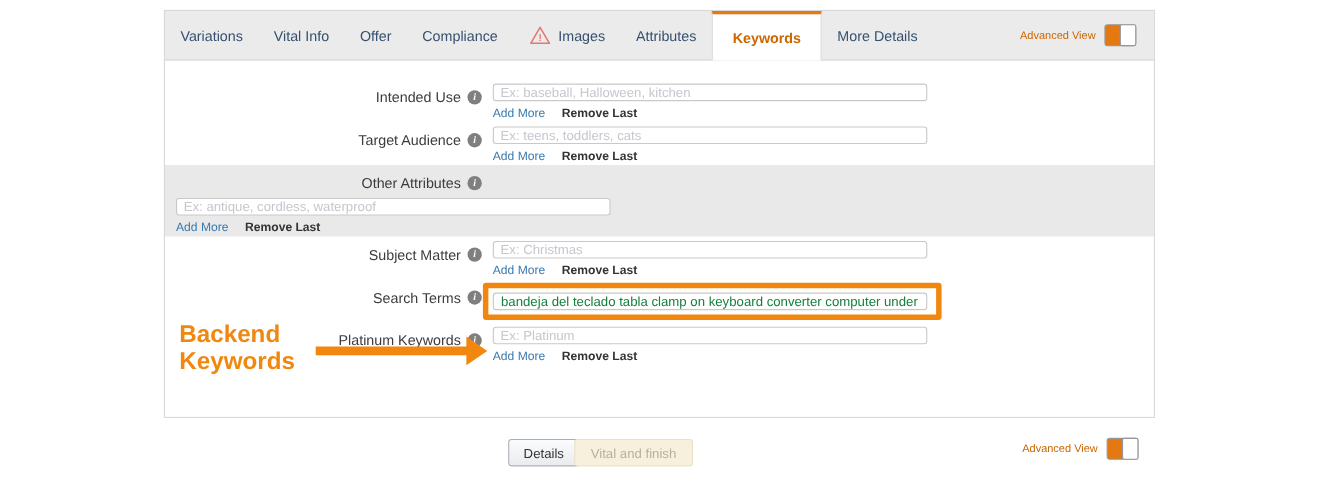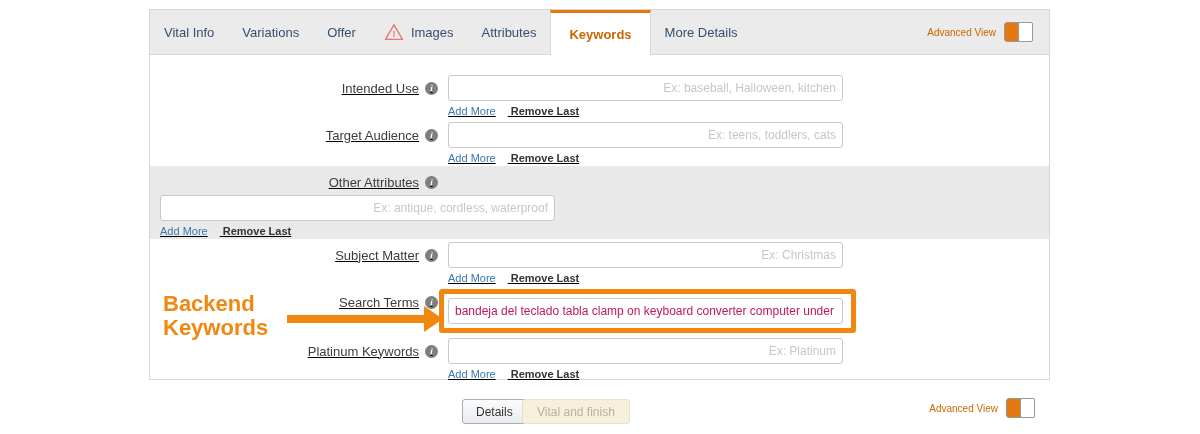--- a/index.html
+++ b/index.html
@@ -23,32 +23,32 @@
   .warn-icon { width:20px; height:18px; margin-right:7px; display:inline-block; }
   .adv-top { display:flex; align-items:center; margin-left:auto; padding-right:16px; gap:8px; }
   .adv-label { color:#cc6600; font-size:10px; }
   .toggle { position:relative; display:inline-block; width:29px; height:20px;
             background:#e47911; border:1px solid #96999c; border-radius:3px; cursor:pointer; }
   .toggle-knob { position:absolute; right:-1px; top:-1px; width:15px; height:20px;
                  background:#fff; border:1px solid #96999c; border-radius:2px; }
 
   
   .form-area { padding-top:17px; }
-  .frow { display:flex; padding:3px 0 2px;text-decoration:underline; }
+  .frow { display:flex; padding:3px 0 2px; }
   .frow.shaded { background:#e9e9e9;flex-direction:column; }
   .flabel { width:288px; display:flex; justify-content:flex-end; align-items:center;
             gap:6px; height:26px; }
   .flabel-text { font-size:13px; color:#3c3c3c; }
   .info-icon { display:inline-flex; align-items:center; justify-content:center;
                width:13px; height:13px; border-radius:50%; background:#7f7f7f;
                color:#fff; font-size:9px; font-weight:bold; font-style:italic;
                font-family:"Liberation Serif", serif; cursor:pointer; }
   .fctrl { margin-left:10px; }
-  .ftext { width:395px; height:26px; border:1px solid #c9c9c9; border-radius:3px;
-           padding:0 6px; font-size:12px; color:#be185d; font-family:"Liberation Sans", sans-serif;text-align:right; }
+  .ftext { width:395px; height:16px; border:1px solid #c9c9c9; border-radius:3px;
+           padding:0 6px; font-size:12px; color:#15803d; font-family:"Liberation Sans", sans-serif; }
   .ftext::placeholder { color:#c6c6cf; opacity:1; }
   .flinks { margin-top:4px; font-size:11px; }
   .add-more { color:#3878ae; margin-right:12px; cursor:pointer; text-decoration:none; }
   .remove-last { color:#333; font-weight:bold; cursor:pointer; text-decoration:none;text-align:right; }
 
   
   .hl-box { display:inline-block; border:5px solid #f1870f; border-radius:3px;
             padding:4px 8px 4px 4px; margin-left:-9px; background:#fff; }
   .hl-box .ftext { display:block; }
 
@@ -72,23 +72,24 @@
   .adv-bottom { position:absolute; right:165px; top:398px; display:flex; align-items:center; gap:8px; }
 </style>
 </head>
 <body>
 
 <div class="page">
 
   <div class="panel">
 
     <div class="tabstrip">
+      <div class="tab">Variations</div>
       <div class="tab">Vital Info</div>
-      <div class="tab">Variations</div>
       <div class="tab">Offer</div>
+      <div class="tab">Compliance</div>
       <div class="tab">
         <svg class="warn-icon" viewBox="0 0 24 22">
           <path d="M12 2.2 L22.4 20 H1.6 Z" fill="none" stroke="#e47773" stroke-width="1.7" stroke-linejoin="round"></path>
           <text x="12" y="17" font-size="11" font-weight="bold" fill="#e47773" text-anchor="middle">!</text>
         </svg>
         <span>Images</span>
       </div>
       <div class="tab">Attributes</div>
       <div class="tab active">Keywords</div>
       <div class="tab">More Details</div>

